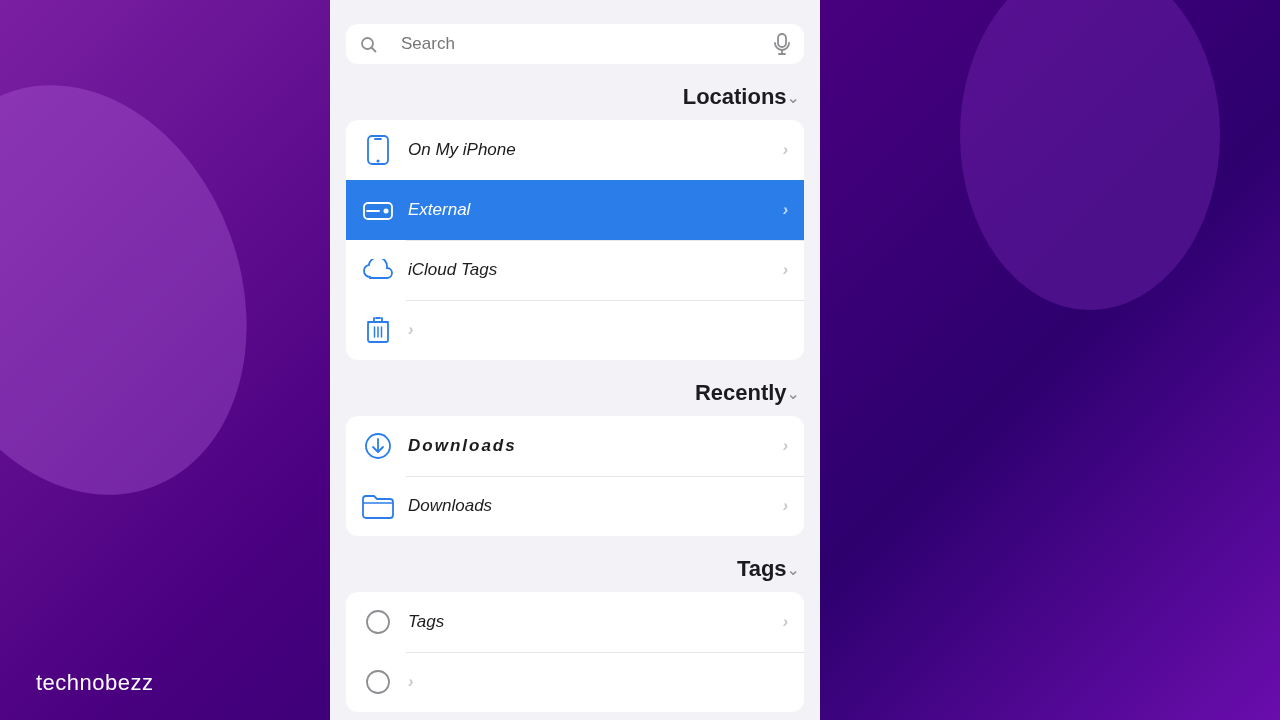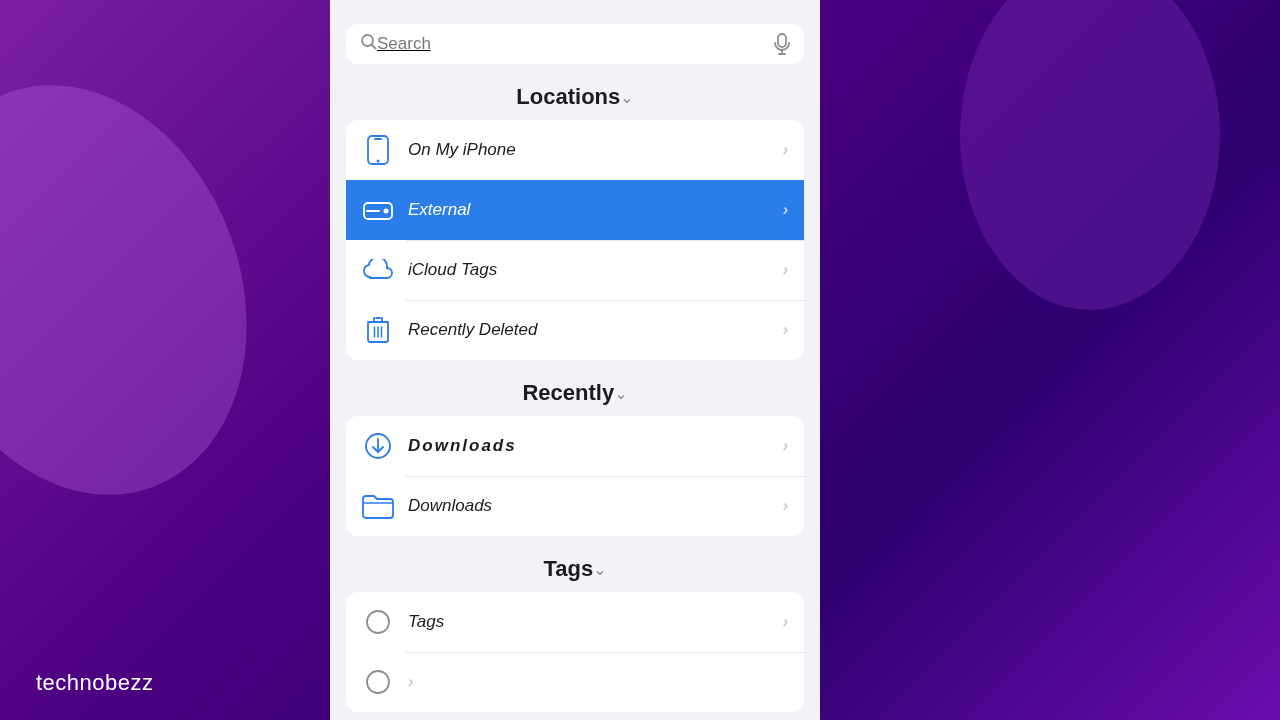--- a/index.html
+++ b/index.html
@@ -61,25 +61,25 @@
       overflow-y: auto;
       padding: 16px 0 24px 0;
     }
 
     .panel::-webkit-scrollbar { display: none; }
 
     
     .search-bar {
       margin: 8px 16px 20px 16px;
       display: flex;
+      align-items: center;
       background: white;
       border-radius: 12px;
       padding: 9px 14px;
-      gap: 0;
-      text-decoration: underline;
+      gap: 24px;
     }
 
     .search-icon-svg {
       color: #8e8e93;
       flex-shrink: 0;
     }
 
     .search-input {
       flex: 1;
       border: none;
@@ -91,21 +91,21 @@
 
     .mic-icon {
       color: #8e8e93;
       flex-shrink: 0;
     }
 
     
     .section-header {
       display: flex;
       align-items: center;
-      justify-content: center;
+      justify-content: flex-end;
       padding: 0 20px 10px 20px;
       margin-top: 4px;
     }
 
     .section-title {
       font-size: 22px;
       font-weight: 700;
       color: #1c1c1e;
     }
 
@@ -263,21 +263,20 @@
           <rect x="1" y="6" width="20" height="20" rx="2" stroke="#2b7de9" stroke-width="1.8"></rect>
           <line x1="1" y1="6" x2="21" y2="6" stroke="#2b7de9" stroke-width="1.8" stroke-linecap="round"></line>
           <line x1="7" y1="6" x2="7" y2="2" stroke="#2b7de9" stroke-width="1.8" stroke-linecap="round"></line>
           <line x1="15" y1="6" x2="15" y2="2" stroke="#2b7de9" stroke-width="1.8" stroke-linecap="round"></line>
           <line x1="9" y1="2" x2="13" y2="2" stroke="#2b7de9" stroke-width="1.8" stroke-linecap="round"></line>
           <line x1="7.5" y1="11" x2="7.5" y2="21" stroke="#2b7de9" stroke-width="1.5" stroke-linecap="round"></line>
           <line x1="11" y1="11" x2="11" y2="21" stroke="#2b7de9" stroke-width="1.5" stroke-linecap="round"></line>
           <line x1="14.5" y1="11" x2="14.5" y2="21" stroke="#2b7de9" stroke-width="1.5" stroke-linecap="round"></line>
         </svg>
       </div>
-      <span class="item-label">Recently Deleted</span>
       <span class="item-chevron">›</span>
     </div>
 
   </div>
 
   <div class="section-header">
     <span class="section-title">Recently</span>
     <span class="chevron-down">⌄</span>
   </div>
 

